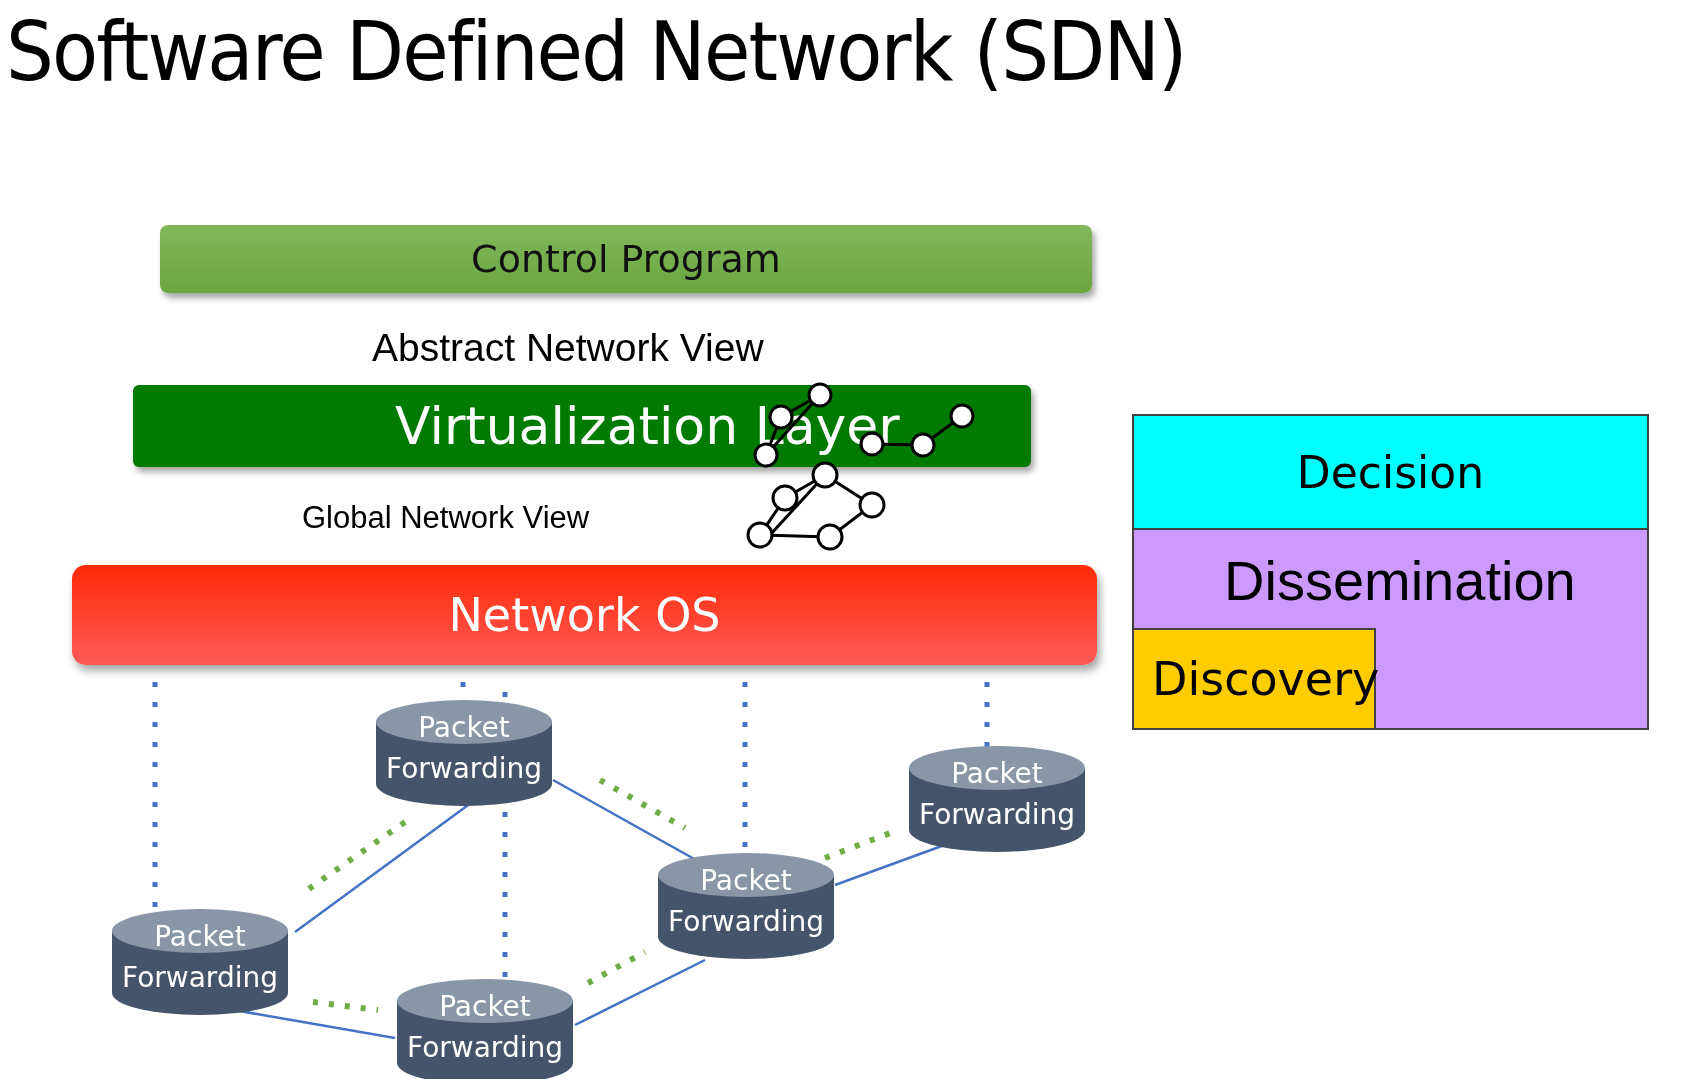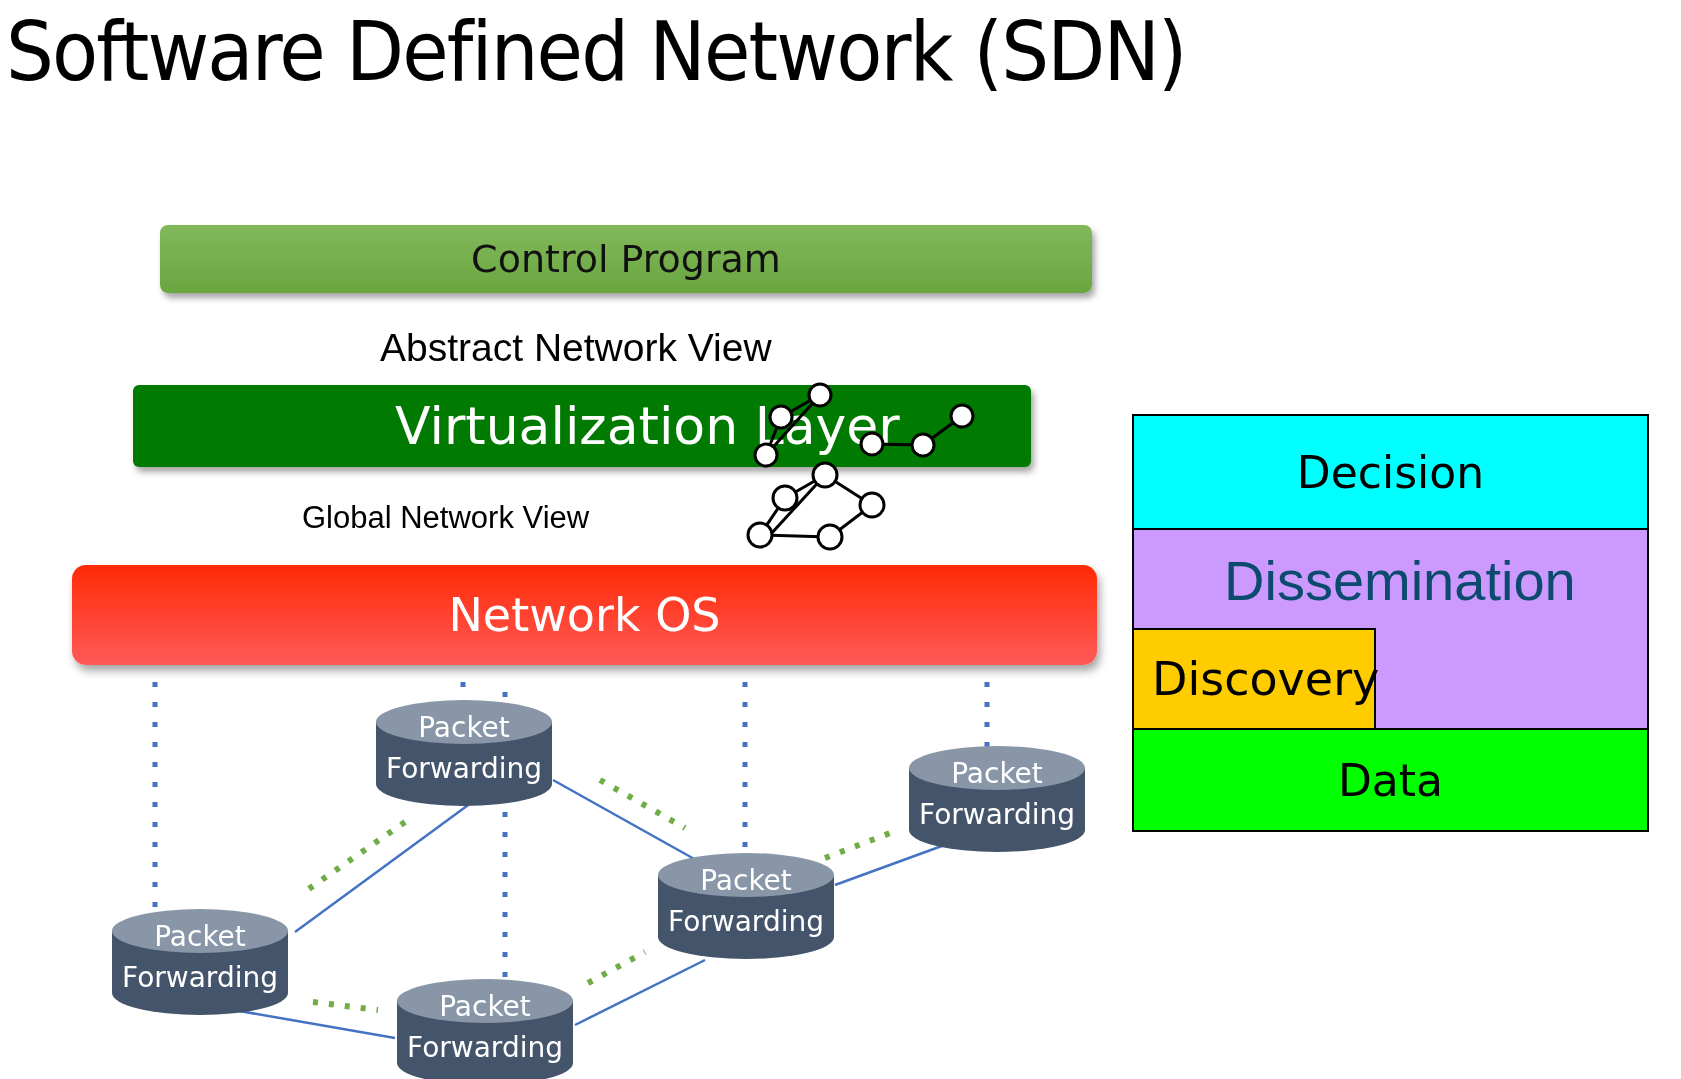--- a/index.html
+++ b/index.html
@@ -1,30 +1,30 @@
 <!DOCTYPE html>
 <html><head>
   <meta charset="utf-8">
   <style>
     html, body { margin: 0; padding: 0; background: #ffffff; }
     body { width: 1681px; height: 1079px; position: relative; overflow: hidden; font-family: "Liberation Sans", sans-serif; }
     .title { position: absolute; left: 6px; top: 4px; font-family: "DejaVu Sans", sans-serif; font-size: 82px; color: #000; letter-spacing: -2px; white-space: nowrap; transform: scaleX(0.92); transform-origin: left top; }
     .bar { position: absolute; display: flex; align-items: center; justify-content: center; box-sizing: border-box; }
     .control { left: 160px; top: 225px; width: 932px; height: 68px; border-radius: 8px; background: linear-gradient(#82b85a, #6aa640); box-shadow: 3px 5px 6px rgba(0,0,0,0.35); font-family: "DejaVu Sans", sans-serif; font-size: 38px; color: #111; }
-    .abstract-label { position: absolute; left: 380px; top: 326px; font-size: 39px; color: #000; white-space: nowrap; }
+    .abstract-label { position: absolute; left: 372px; top: 326px; font-size: 39px; color: #000; white-space: nowrap; }
     .virt { left: 133px; top: 385px; width: 898px; height: 82px; border-radius: 6px; background: #007a00; box-shadow: 3px 5px 6px rgba(0,0,0,0.35); font-family: "DejaVu Sans", sans-serif; font-size: 52px; color: #ffffff; justify-content: flex-start; padding-left: 262px; }
     .global-label { position: absolute; left: 302px; top: 500px; font-size: 31px; color: #000; white-space: nowrap; }
     .nos { left: 72px; top: 565px; width: 1025px; height: 100px; border-radius: 14px; background: linear-gradient(#ff2a06, #ff5a58); box-shadow: 3px 6px 8px rgba(0,0,0,0.35); font-family: "DejaVu Sans", sans-serif; font-size: 46px; color: #ffffff; }
     svg.overlay { position: absolute; left: 0; top: 0; }
     .pf-label { font-family: "DejaVu Sans", sans-serif; fill: #ffffff; font-size: 28px; text-anchor: middle; }
     .stack { position: absolute; left: 1132px; top: 414px; width: 517px; height: 418px; }
-    .layer { position: absolute; box-sizing: border-box; border: 2px solid #000000; display: flex; align-items: center; color: #000; font-family: "DejaVu Sans", sans-serif; }
+    .layer { position: absolute; box-sizing: border-box; border: 2px solid #404040; display: flex; align-items: center; color: #000; font-family: "DejaVu Sans", sans-serif; }
     .decision { left: 0; top: 0; width: 517px; height: 116px; background: #00ffff; justify-content: center; font-size: 44px; }
     .dissem { left: 0; top: 114px; width: 517px; height: 202px; background: #cc99ff; }
-    .dissem-text { position: absolute; left: 90px; top: 18px; font-family: "Liberation Sans", sans-serif; font-size: 56px; color: #0c4a6e; white-space: nowrap; }
+    .dissem-text { position: absolute; left: 90px; top: 18px; font-family: "Liberation Sans", sans-serif; font-size: 56px; color: #000000; white-space: nowrap; }
     .discovery { left: 0; top: 214px; width: 244px; height: 102px; background: #ffcc00; font-size: 46px; padding-left: 18px; }
     .data { left: 0; top: 314px; width: 517px; height: 104px; background: #00ff00; justify-content: center; font-size: 44px; }
   </style>
 </head>
 <body>
 
 <div class="title">Software Defined Network (SDN)</div>
 
 <div class="bar control">
   <span>Control Program</span>
@@ -131,16 +131,13 @@
 <div class="stack">
   <div class="layer decision">
     <span>Decision</span>
   </div>
   <div class="layer dissem">
     <span class="dissem-text">Dissemination</span>
   </div>
   <div class="layer discovery">
     <span>Discovery</span>
   </div>
-  <div class="layer data">
-    <span>Data</span>
-  </div>
 </div>
 
 </body></html>

